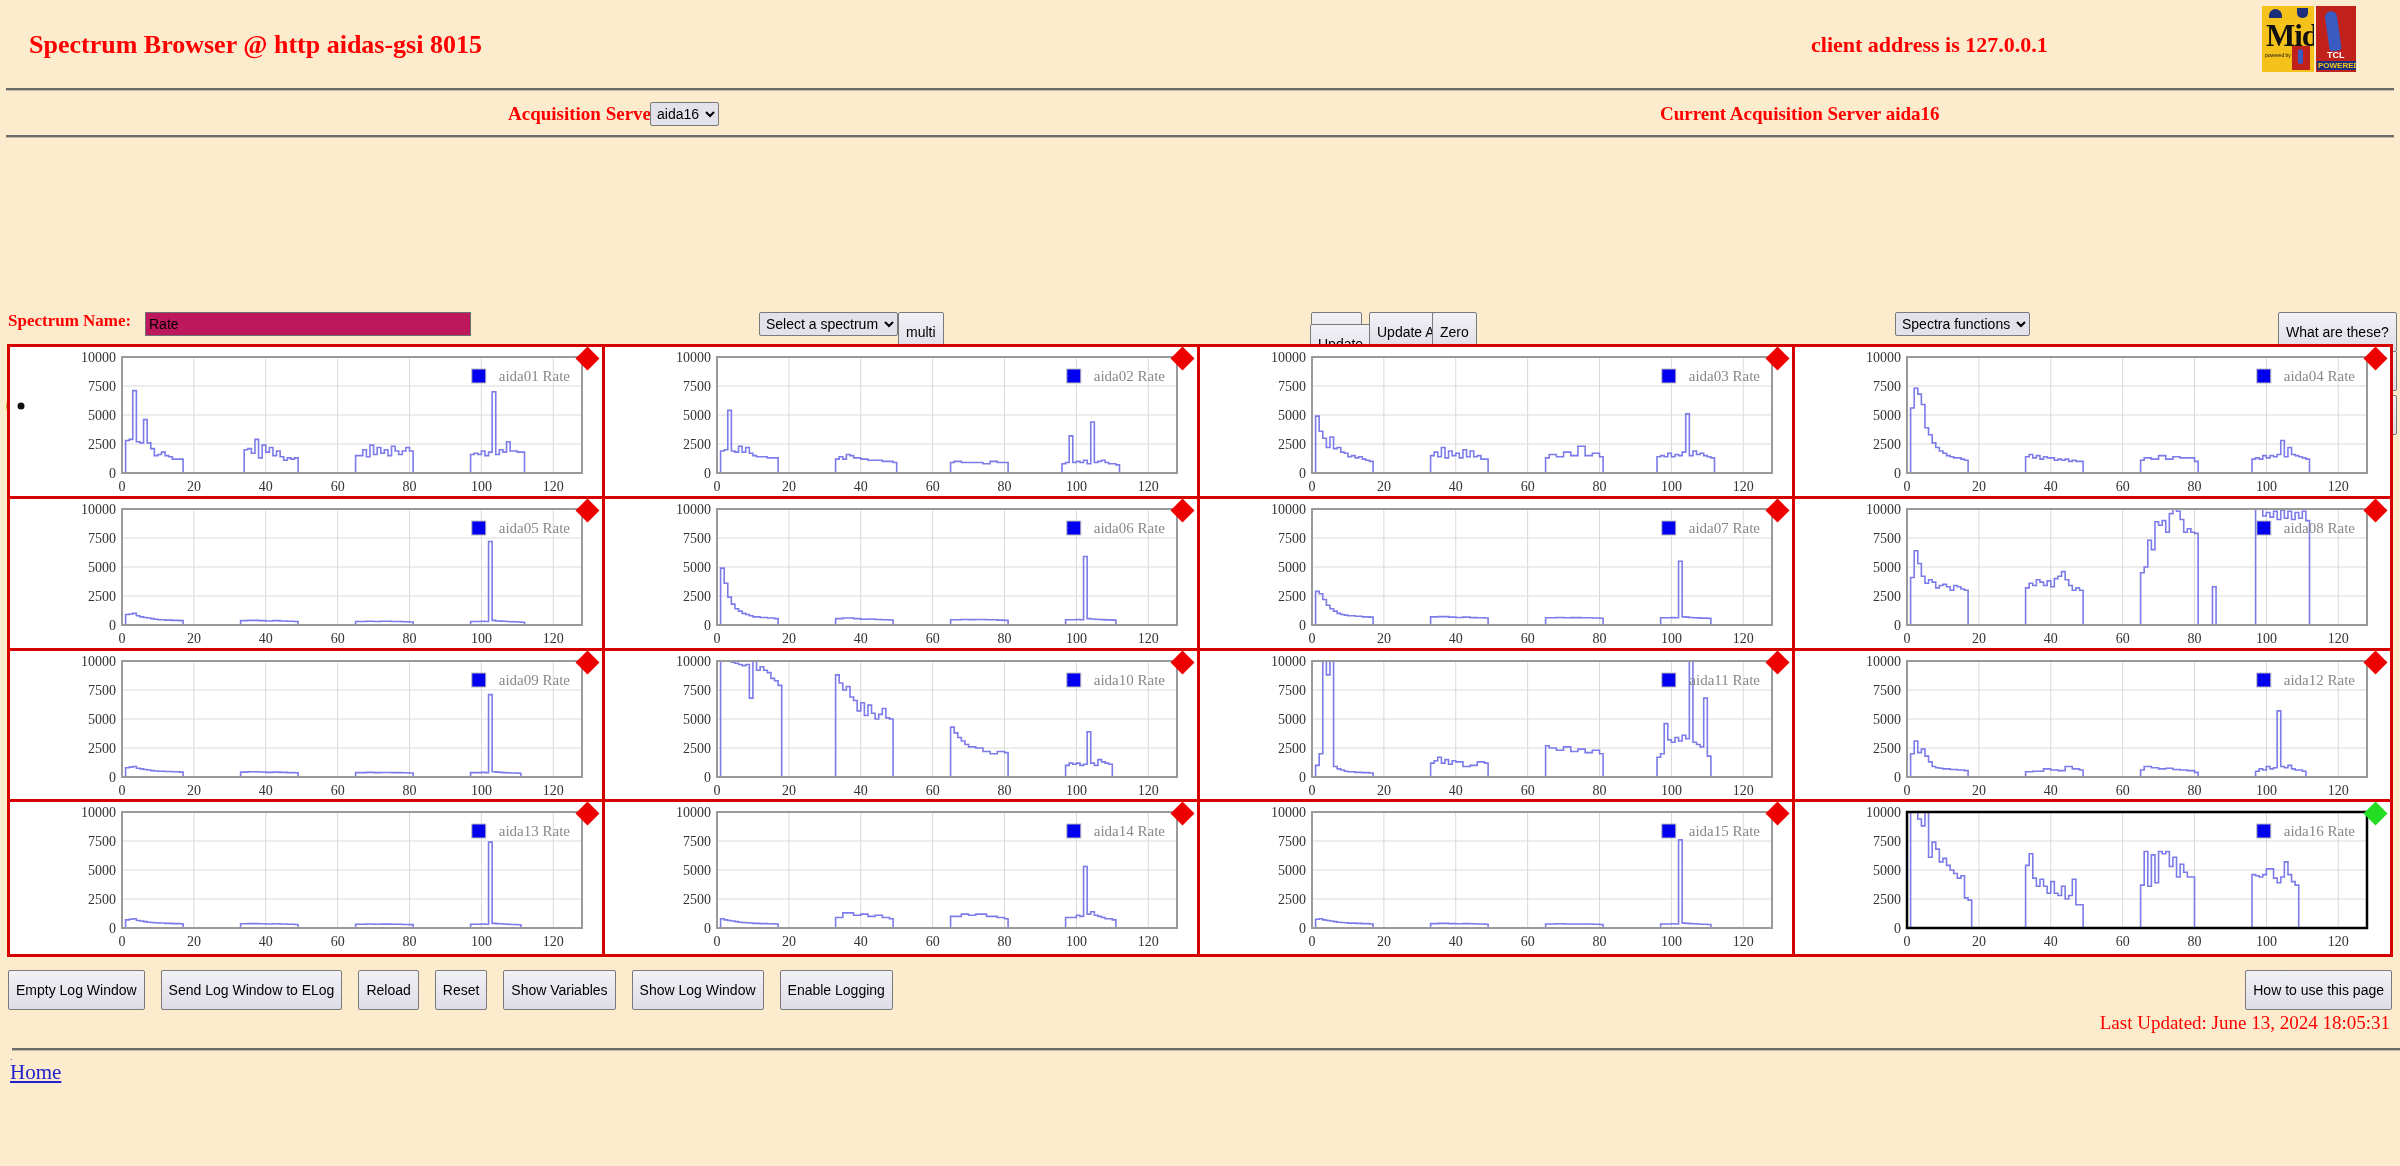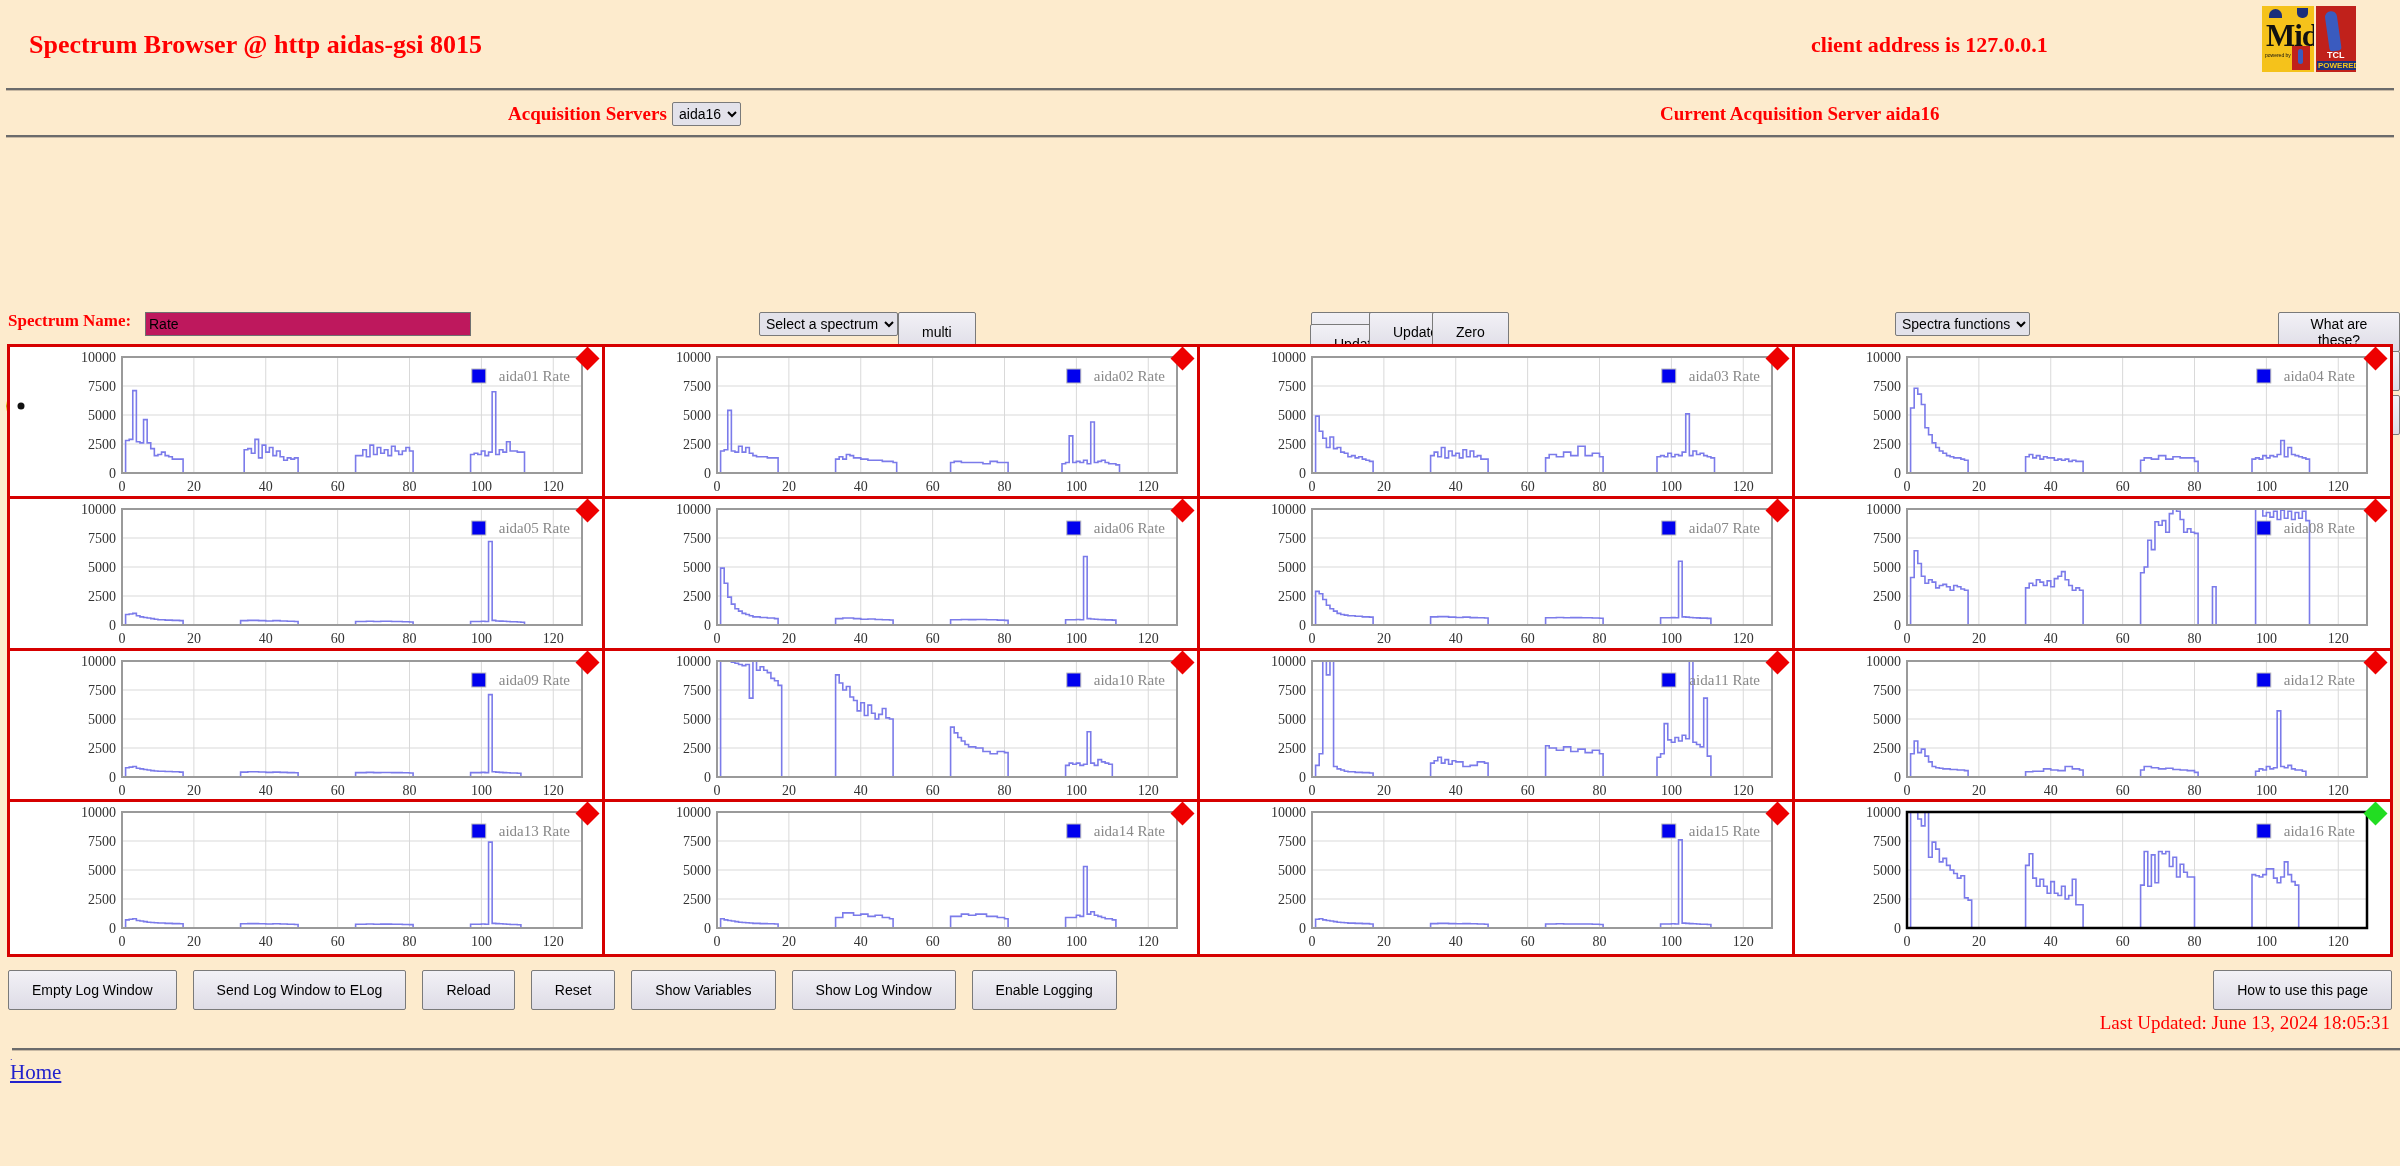--- a/index.html
+++ b/index.html
@@ -73,21 +73,21 @@
   .hr-dark {
     height: 0; border: none;
     border-top: 2px solid #6b6b6b;
     border-bottom: 1px solid #c8b9a4;
     margin: 0 6px;
   }
 
   
   #acq-row { position: relative; height: 44px; }
   #acq-label { position: absolute; left: 487px; top: 12px; font-size: 19px; }
-  #acq-select { position: absolute; left: 672px; top: 11px; }
+  #acq-select { position: absolute; left: 650px; top: 11px; }
   #current-server { position: absolute; left: 1639px; top: 12px; font-size: 19px; white-space: nowrap;}
 
   
   #controls { position: relative; height: 200px; }
   .abs { position: absolute; }
 
   
   select.w {
     font-family: "Liberation Sans", sans-serif;
     font-size: 14px;
@@ -97,21 +97,21 @@
     padding: 1px 2px;
     color: #000;
     height: 24px;
   }
   button.w {
     font-family: "Liberation Sans", sans-serif;
     font-size: 14px;
     background: linear-gradient(#f2f1f6, #dedce6);
     border: 1px solid #7a7a7a;
     border-radius: 2px;
-    padding: 2px 23px;
+    padding: 2px 7px;
     color: #000;
     cursor: pointer;
     height: 40px;
     line-height: 16px;
   }
   input.w {
     font-family: "Liberation Sans", sans-serif;
     font-size: 14px;
     background: #be185d;
     border: 1px solid #707070;

